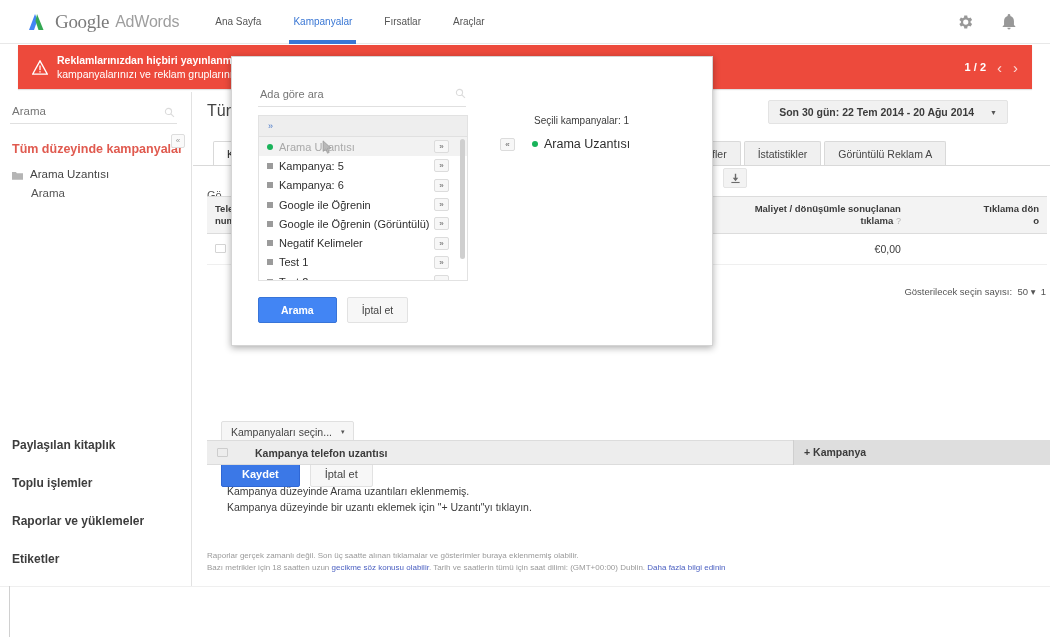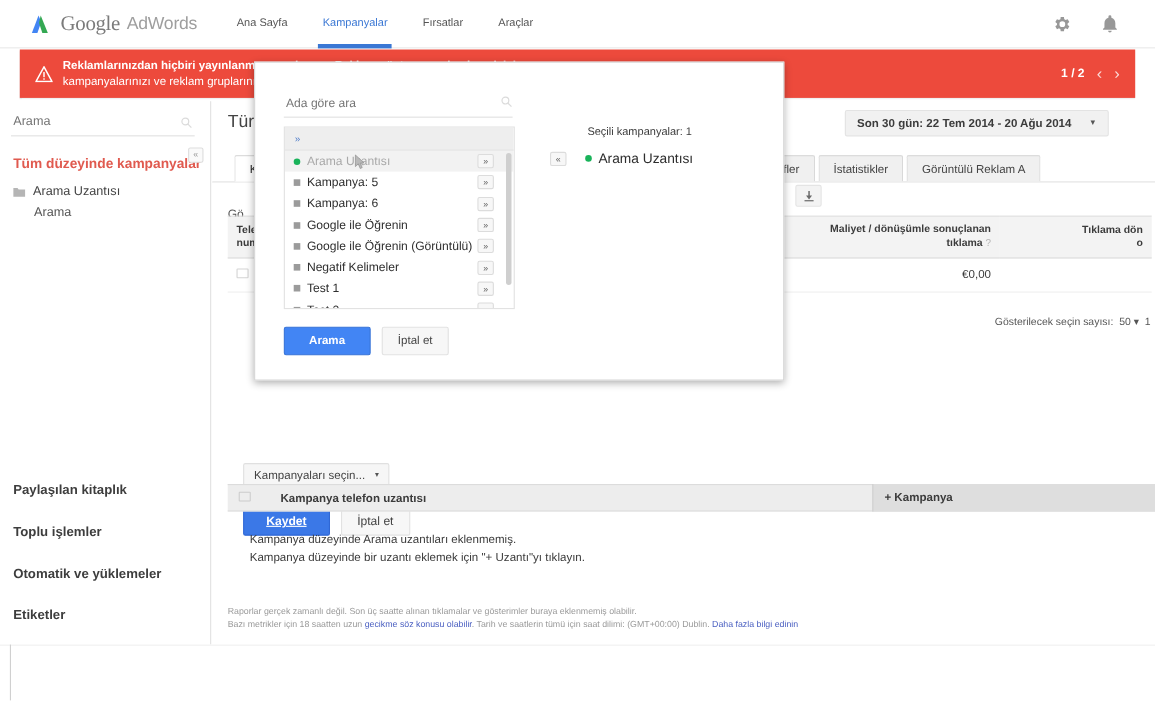--- a/index.html
+++ b/index.html
@@ -194,21 +194,21 @@
   
   .selcamp {
     position: absolute; left: 28px; top: 255px;
     background: #f6f6f6; border: 1px solid #e0e0e0; border-radius: 2px;
     font-size: 10.5px; color: #444; padding: 4px 9px; cursor: pointer;
     display: flex; align-items: center; gap: 9px; text-align: center;
   }
   .btnrow { position: absolute; left: 28px; top: 295px; display: flex; gap: 10px; }
   .btn-blue {
     background: #3b78e7; color: #fff; font-size: 11px; font-weight: bold;
-    border: 1px solid #2f67d5; border-radius: 2px; padding: 6px 20px; cursor: pointer; text-decoration: underline;
+    border: 1px solid #2f67d5; border-radius: 2px; padding: 6px 20px; cursor: pointer;
   }
   .btn-plain {
     background: #f7f7f7; color: #444; font-size: 11px;
     border: 1px solid #e2e2e2; border-radius: 2px; padding: 6px 14px; cursor: pointer;
   }
 
   
   .ltable {
     position: absolute; left: 14px; top: 348px; width: 843px;
   }
@@ -385,21 +385,21 @@
           <path d="M0 1h5l1.3 1.6H14V11H0z"></path>
         </svg>
       </span>
       <span>Arama Uzantısı</span>
     </div>
     <div class="side-sub">Arama</div>
 
     <div class="side-bottom">
       <div>Paylaşılan kitaplık</div>
       <div>Toplu işlemler</div>
-      <div>Otomatik ve yüklemeler</div>
+      <div>Raporlar ve yüklemeler</div>
       <div>Etiketler</div>
     </div>
   </div>
 
   <div class="main">
     <div class="main-title">Tür</div>
     <div class="daterange">
       <span>Son 30 gün: 22 Tem 2014 - 20 Ağu 2014</span>
       <span class="caret">▼</span>
     </div>

